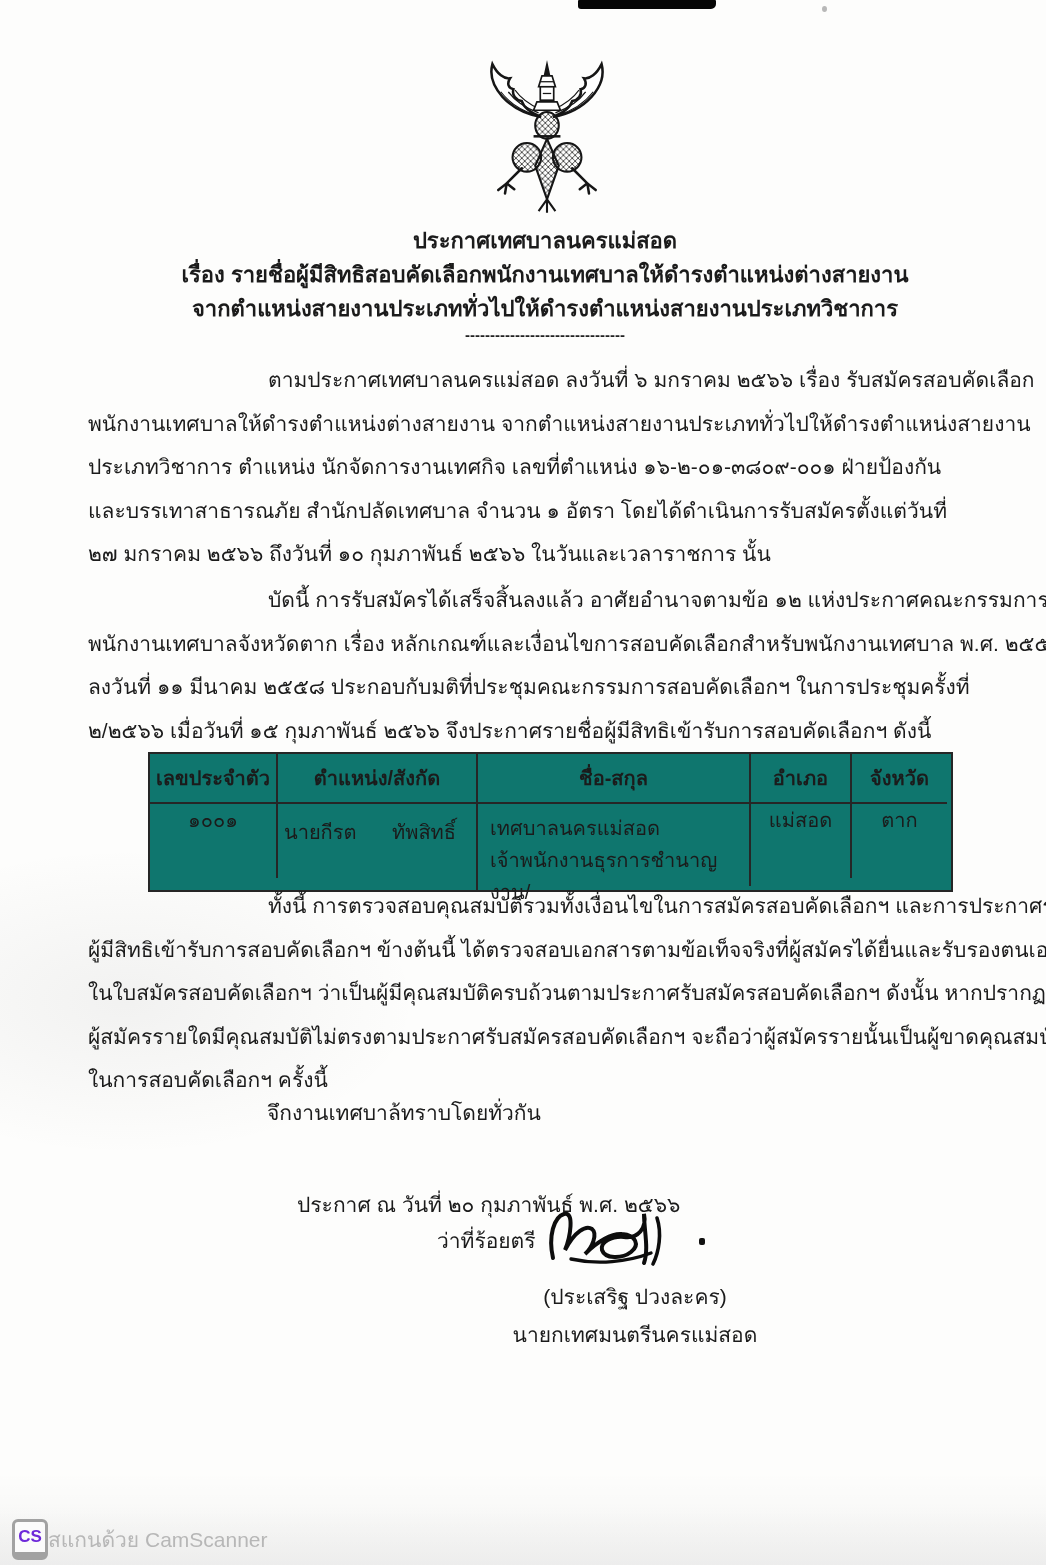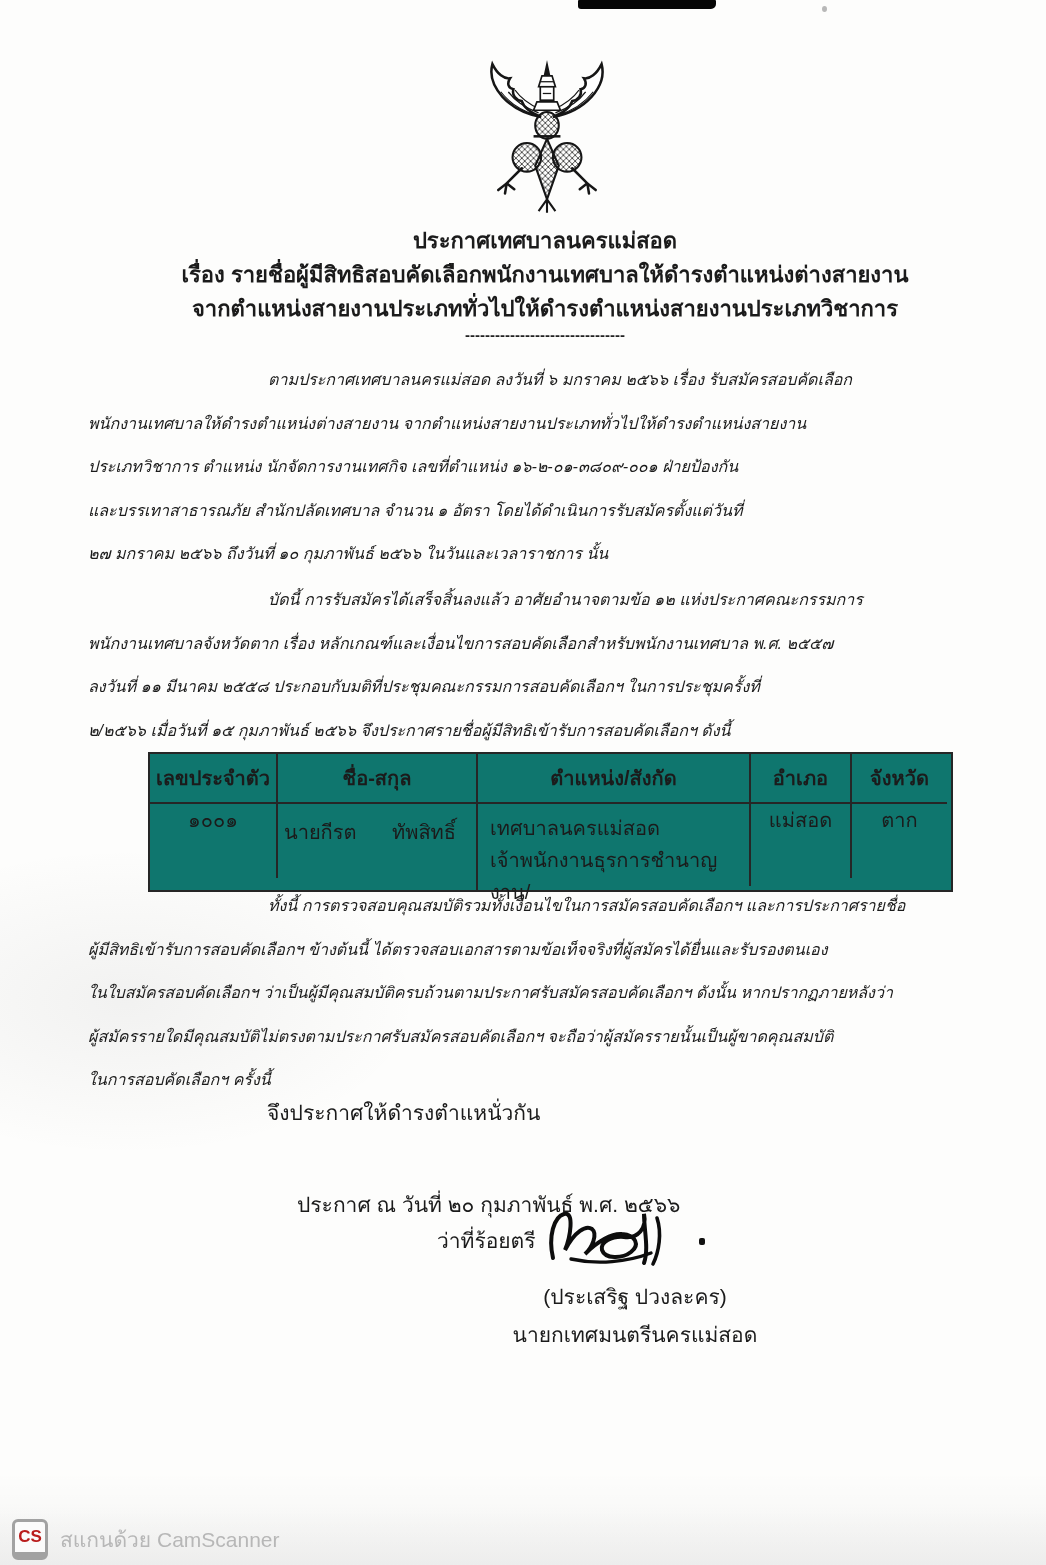--- a/index.html
+++ b/index.html
@@ -36,21 +36,21 @@
   .title-block {
     position: absolute; top: 224px; left: 0; width: 100%;
     text-align: center; font-weight: bold; font-size: 22px; line-height: 34px;
     transform: translateX(22px);
   }
   .divider-dashes {
     position: absolute; top: 326px; left: 0; width: 100%;
     text-align: center; font-weight: bold; font-size: 15px; letter-spacing: 0px;
     transform: translateX(22px); color: #222;
   }
-  .para { position: absolute; left: 88px; width: 885px; font-size: 16px; font-style: italic; }
+  .para { position: absolute; left: 88px; width: 885px; font-size: 21px; }
   .para .line { line-height: 43.5px; white-space: nowrap; }
   .para .indent { padding-left: 180px; }
   .p1 { top: 358px; }
   .p2 { top: 578px; }
   .p3 { top: 884px; }
   .applicants-table {
     position: absolute; top: 752px; left: 148px; width: 801px;
     border: 2px solid #262626; border-collapse: collapse;
     display: grid; grid-template-columns: 128px 200px 273px 101px 95px;
     font-size: 20px; background: #0f766e;
@@ -76,25 +76,25 @@
   }
   .sig-name  { position: absolute; top: 1280px; left: 410px; width: 450px; text-align: center; font-size: 21px; }
   .sig-title { position: absolute; top: 1318px; left: 410px; width: 450px; text-align: center; font-size: 21px; }
   .footer-strip {
     position: absolute; left: 0; bottom: 0; width: 100%; height: 58px;
     background: linear-gradient(to bottom, rgba(240,240,240,0) 0%, rgba(230,230,230,0.45) 100%);
   }
   .watermark { position: absolute; left: 12px; top: 1519px; display: flex; align-items: center; }
   .cs-badge {
     width: 30px; height: 30px; border: 3px solid #a2a2a2; border-radius: 6px;
-    color: #b91c1c; font-weight: bold; font-size: 17px;
+    color: #6d28d9; font-weight: bold; font-size: 17px;
     display: flex; align-items: center; justify-content: center;
     border-bottom-width: 8px; background: #fbfbfb;
   }
-  .watermark-text { margin-left: 12px; color: #b7b7b7; font-size: 21px; }
+  .watermark-text { color: #b7b7b7; font-size: 21px; }
 </style>
 </head>
 <body>
 
 <div class="page">
 
   <div class="scan-shading"></div>
   <div class="artifact-bar"></div>
   <div class="artifact-speck"></div>
 
@@ -149,22 +149,22 @@
 
   <div class="para p2">
     <div class="line indent">บัดนี้ การรับสมัครได้เสร็จสิ้นลงแล้ว อาศัยอำนาจตามข้อ ๑๒ แห่งประกาศคณะกรรมการ</div>
     <div class="line">พนักงานเทศบาลจังหวัดตาก เรื่อง หลักเกณฑ์และเงื่อนไขการสอบคัดเลือกสำหรับพนักงานเทศบาล พ.ศ. ๒๕๕๗</div>
     <div class="line">ลงวันที่ ๑๑ มีนาคม ๒๕๕๘ ประกอบกับมติที่ประชุมคณะกรรมการสอบคัดเลือกฯ ในการประชุมครั้งที่</div>
     <div class="line">๒/๒๕๖๖ เมื่อวันที่ ๑๕ กุมภาพันธ์ ๒๕๖๖  จึงประกาศรายชื่อผู้มีสิทธิเข้ารับการสอบคัดเลือกฯ ดังนี้</div>
   </div>
 
   <div class="applicants-table">
     <div class="cell hcell">เลขประจำตัว</div>
+    <div class="cell hcell">ตำแหน่ง/สังกัด</div>
     <div class="cell hcell">ชื่อ-สกุล</div>
-    <div class="cell hcell">ตำแหน่ง/สังกัด</div>
     <div class="cell hcell">อำเภอ</div>
     <div class="cell hcell last">จังหวัด</div>
 
     <div class="cell dcell cell-id">๑๐๐๑</div>
     <div class="cell dcell cell-name">
       <span>นายกีรต</span>
       <span>ทัพสิทธิ์</span>
     </div>
     <div class="cell dcell cell-position">
       <div>เทศบาลนครแม่สอด</div>
@@ -175,21 +175,21 @@
   </div>
 
   <div class="para p3">
     <div class="line indent">ทั้งนี้ การตรวจสอบคุณสมบัติรวมทั้งเงื่อนไขในการสมัครสอบคัดเลือกฯ และการประกาศรายชื่อ</div>
     <div class="line">ผู้มีสิทธิเข้ารับการสอบคัดเลือกฯ ข้างต้นนี้  ได้ตรวจสอบเอกสารตามข้อเท็จจริงที่ผู้สมัครได้ยื่นและรับรองตนเอง</div>
     <div class="line">ในใบสมัครสอบคัดเลือกฯ ว่าเป็นผู้มีคุณสมบัติครบถ้วนตามประกาศรับสมัครสอบคัดเลือกฯ ดังนั้น หากปรากฏภายหลังว่า</div>
     <div class="line">ผู้สมัครรายใดมีคุณสมบัติไม่ตรงตามประกาศรับสมัครสอบคัดเลือกฯ จะถือว่าผู้สมัครรายนั้นเป็นผู้ขาดคุณสมบัติ</div>
     <div class="line">ในการสอบคัดเลือกฯ ครั้งนี้</div>
   </div>
 
-  <div class="closing-notice">จึงประกาศให้ดำรงตำแหนั่วกัน</div>
+  <div class="closing-notice">จึกงานเทศบาล้ทราบโดยทั่วกัน</div>
   <div class="announce-date">ประกาศ ณ วันที่ ๒๐ กุมภาพันธ์ พ.ศ. ๒๕๖๖</div>
 
   <div class="sig-row">
     <span>ว่าที่ร้อยตรี</span>
     <span class="sig-scribble">
       <svg width="150" height="78" viewBox="0 0 150 78" aria-hidden="true">
         <path d="M12 58 C7 36 13 17 23 14 C34 11 29 38 24 50 C34 31 45 25 51 29 C57 34 51 48 44 54 C57 41 71 33 81 34 C95 35 99 45 90 52 C81 59 64 59 61 50 C59 42 71 36 83 37 C97 39 106 28 103 14 C103 30 108 49 103 63" stroke="#0d0d0d" stroke-width="4" fill="none" stroke-linecap="round"></path>
         <path d="M30 59 C57 65 86 62 110 53" stroke="#0d0d0d" stroke-width="3.4" fill="none" stroke-linecap="round"></path>
         <path d="M116 18 C121 33 118 52 112 64" stroke="#0d0d0d" stroke-width="3.6" fill="none" stroke-linecap="round"></path>
       </svg>

